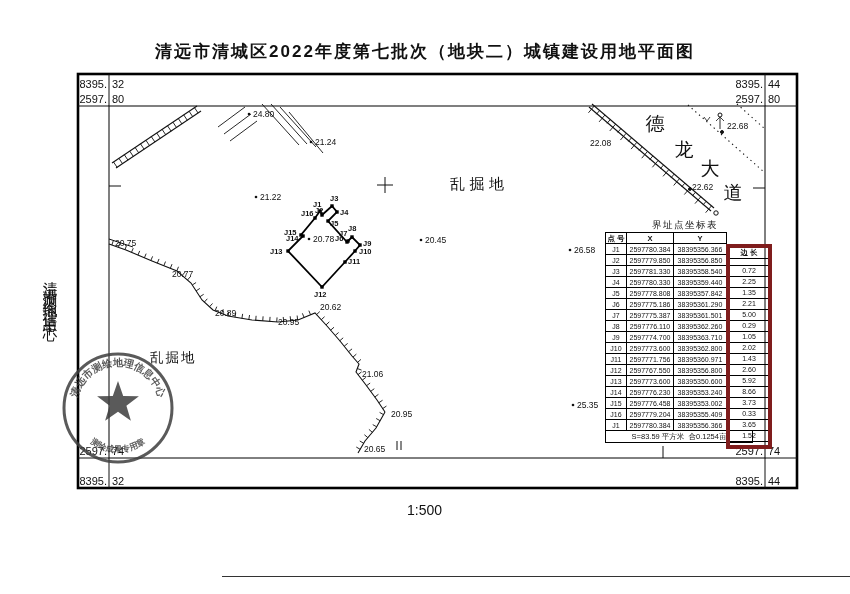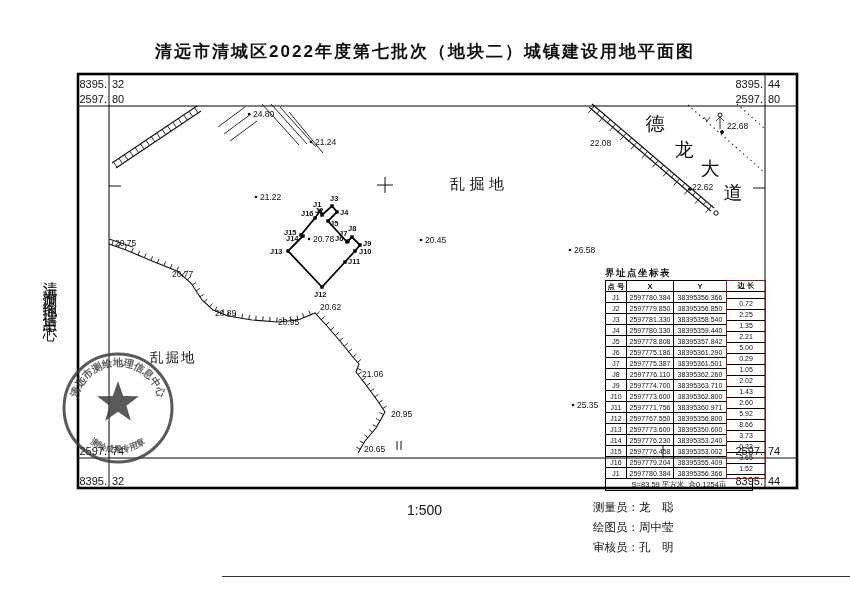--- a/index.html
+++ b/index.html
@@ -6,28 +6,28 @@
   .page{position:relative;width:850px;height:594px;background:#fff;overflow:hidden;
         font-family:"Liberation Sans",sans-serif;color:#111;}
   .title{position:absolute;top:40px;left:0;width:850px;text-align:center;
          font-size:17px;font-weight:bold;letter-spacing:2px;}
   #map-svg{position:absolute;left:0;top:0;}
   #map-svg text{font-family:"Liberation Sans",sans-serif;}
   .org-vertical{position:absolute;left:40px;top:270px;writing-mode:vertical-rl;
          text-orientation:upright;font-size:14.5px;letter-spacing:4.5px;}
   
   #coord-table{position:absolute;left:605px;top:219px;width:160px;}
-  .tbl-title{height:13px;line-height:12px;font-size:9.5px;
-         font-weight:bold;letter-spacing:1.5px;margin-top:48px;}
+  .tbl-title{height:13px;line-height:12px;text-align:center;font-size:9.5px;
+         font-weight:normal;letter-spacing:1.5px;}
   #tbl-grid{position:relative;width:165px;height:199px;}
   #tbl-grid table{border-collapse:collapse;table-layout:fixed;width:122px;}
   #tbl-grid th,#tbl-grid td{border:1px solid #000;font-size:7px;text-align:center;
          height:10px;line-height:9px;padding:0;overflow:hidden;white-space:nowrap;}
   #tbl-grid th{font-weight:bold;font-size:7.5px;}
-  .edge-col{position:absolute;left:121px;top:0;width:38px;height:197px;border:1px solid #7f1d1d;}
+  .edge-col{position:absolute;left:121px;top:12px;width:38px;height:197px;border:4px solid #7f1d1d;}
   .edge-head{height:10px;line-height:10px;border-bottom:1px solid #000;text-align:center;
          font-size:7.5px;font-weight:bold;}
   .edge-line{position:absolute;left:0;right:0;height:0;border-top:1px solid #000;}
   .edge-val{position:absolute;left:0;right:0;height:11px;line-height:11px;text-align:center;font-size:7px;}
   .tbl-footer{width:148px;box-sizing:border-box;border:1px solid #000;border-top:none;
          height:12px;line-height:11px;text-align:center;font-size:7.5px;white-space:pre;}
   
   .notes{position:absolute;left:103px;top:496px;font-size:11px;line-height:13.5px;}
   .scale{position:absolute;left:342px;top:502px;width:100px;text-align:right;font-size:14px;}
   .credits{position:absolute;left:593px;top:497px;font-size:11.5px;line-height:20px;}
@@ -409,20 +409,15 @@
           <div class="edge-val" style="top: 170.5px;">3.65</div>
           <div class="edge-val" style="top: 181.5px;">1.52</div>
         </div>
       </div>
     <div class="tbl-footer">S=83.59 平方米  合0.1254亩</div>
   </div>
 
 
   <div class="scale">1:500</div>
 
-  <div class="credits">
-    <div>测量员：龙　聪</div>
-    <div>绘图员：周中莹</div>
-    <div>审核员：孔　明</div>
-  </div>
 
   <div class="bottom-line"></div>
 </div>
 
 </body></html>

